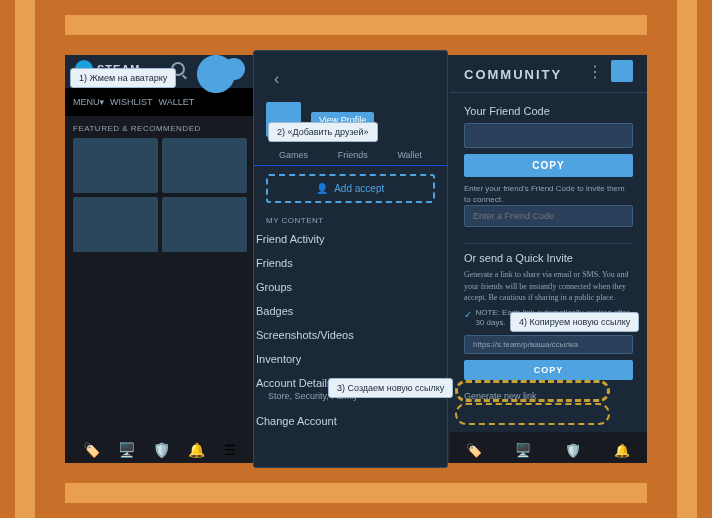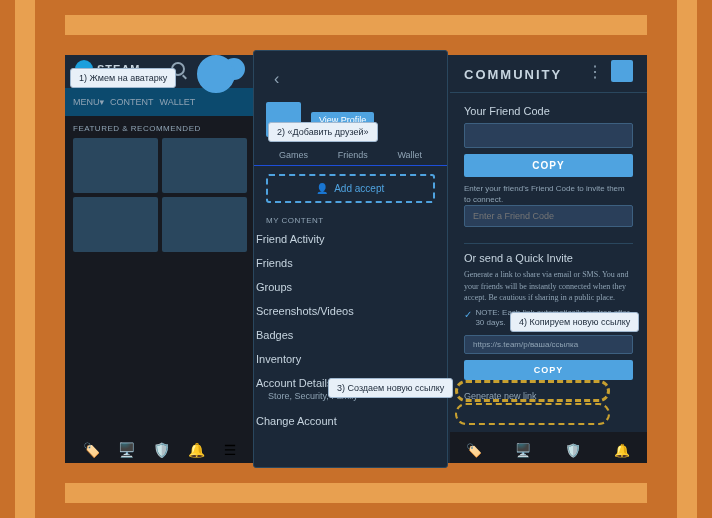--- a/index.html
+++ b/index.html
@@ -121,21 +121,21 @@
     }
 
     .steam-text {
       color: #c6d4df;
       font-size: 11px;
       font-weight: bold;
       letter-spacing: 1px;
     }
 
     .steam-nav {
-      background: #0c4a6e;
+      background: #000000;
       padding: 14px 8px;
       display: flex;
       gap: 6px;
       font-size: 9px;
       color: #8fa3b4;
       height: 28px;
       align-items: center;
     }
 
     .steam-nav-item {
@@ -540,21 +540,21 @@
       <span class="steam-text">STEAM</span>
     </div>
     <div style="flex:1"></div>
     <div class="search-icon-small"></div>
     <span class="icon-dots" style="margin-left:6px;">⋮</span>
     <div style="width:22px;height:22px;background:#4fa3e0;border-radius:50%;margin-left:6px;border:2px solid #4fa3e0;"></div>
   </div>
 
   <div class="steam-nav">
     <span class="steam-nav-item">MENU▾</span>
-    <span class="steam-nav-item">CONTENT</span>
+    <span class="steam-nav-item">WISHLIST</span>
     <span class="steam-nav-item">WALLET</span>
   </div>
 
   <div class="featured-label">FEATURED &amp; RECOMMENDED</div>
   <div class="featured-grid">
     <div class="featured-item"></div>
     <div class="featured-item"></div>
     <div class="featured-item"></div>
     <div class="featured-item"></div>
   </div>
@@ -588,22 +588,22 @@
   <button class="add-friends-btn">
     <span>👤</span>
     <span>Add accept</span>
   </button>
 
   <div class="my-content-label">MY CONTENT</div>
 
   <div class="dropdown-item">Friend Activity</div>
   <div class="dropdown-item">Friends</div>
   <div class="dropdown-item">Groups</div>
+  <div class="dropdown-item">Badges</div>
   <div class="dropdown-item">Screenshots/Videos</div>
-  <div class="dropdown-item">Badges</div>
   <div class="dropdown-item">Inventory</div>
   <div class="dropdown-item">Account Details <span class="dropdown-arrow">›</span>
     <div class="dropdown-item-sub">Store, Security, Family</div>
   </div>
   <div class="dropdown-item">Change Account</div>
 </div>
 
 <div class="community-panel">
   <div class="community-header">
     <span class="community-title">COMMUNITY</span>

